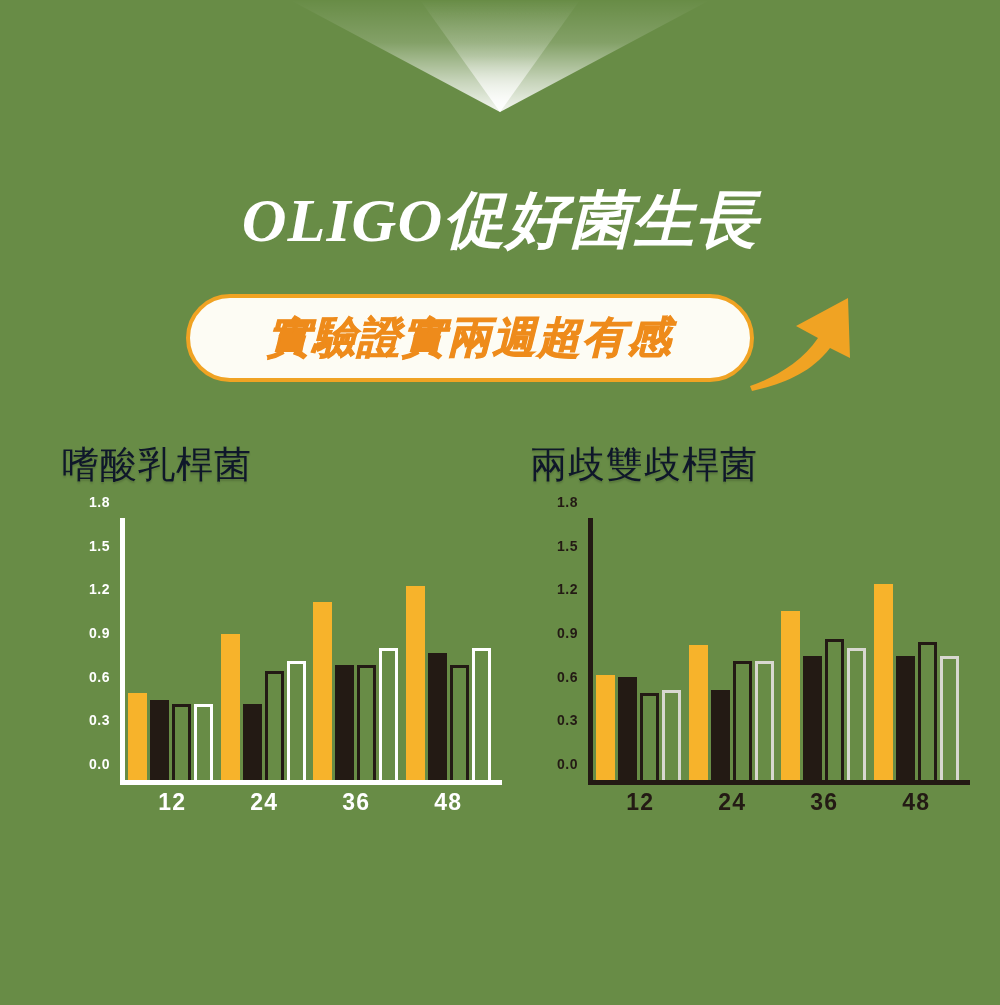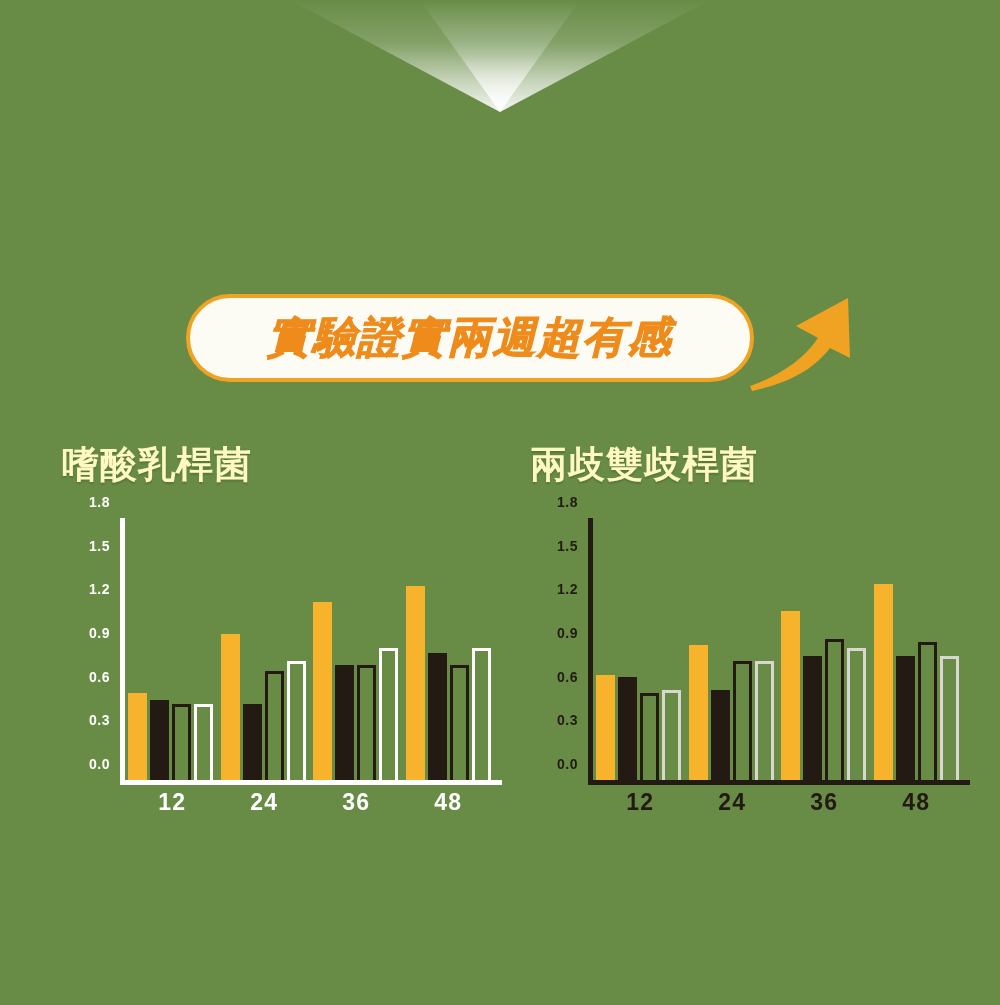--- a/index.html
+++ b/index.html
@@ -83,22 +83,22 @@
     width: 120px; height: 110px;
   }
 
   
   .panel { position: absolute; top: 440px; }
   #panel-left  { left: 62px;  width: 440px; }
   #panel-right { left: 530px; width: 440px; }
 
   .chart-title {
     font-size: 37px;
-    font-weight: 700;
-    color: #fef9c3;
+    font-weight: 400;
+    color: #0f172a;
     letter-spacing: 1px;
     white-space: nowrap;
     text-shadow: 0 2px 2px rgba(0,0,0,0.16);
     height: 52px;
   }
 
   .plot {
     position: relative;
     margin-top: 26px;
     height: 300px;
@@ -165,20 +165,21 @@
 </head>
 <body>
 
 <div id="poster">
 
   <div id="beam-wrap">
     <div id="beam"></div>
     <div id="beam-inner"></div>
   </div>
 
+  <div id="headline">OLIGO促好菌生長</div>
 
   <div id="pill">
     <span id="pill-text">實驗證實兩週超有感</span>
   </div>
 
   <svg id="arrow" viewBox="0 0 120 110">
     <path d="M6 104 C30 96 58 80 74 56 L52 44 L104 16 L106 76 L86 66 C66 92 38 102 8 109 Z" fill="#F0A323"></path>
   </svg>
 
   <div class="panel" id="panel-left">

